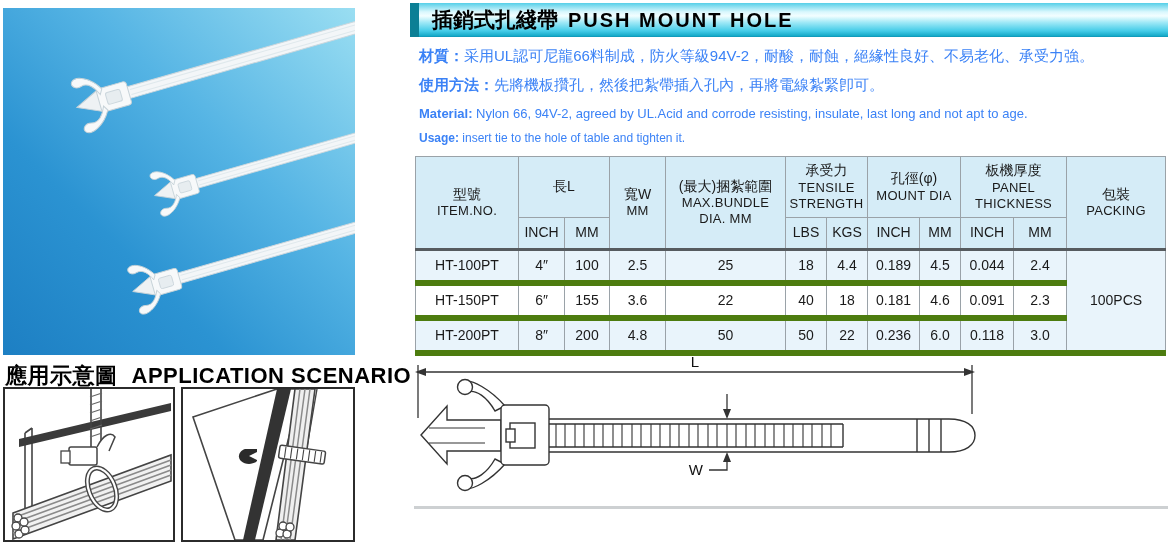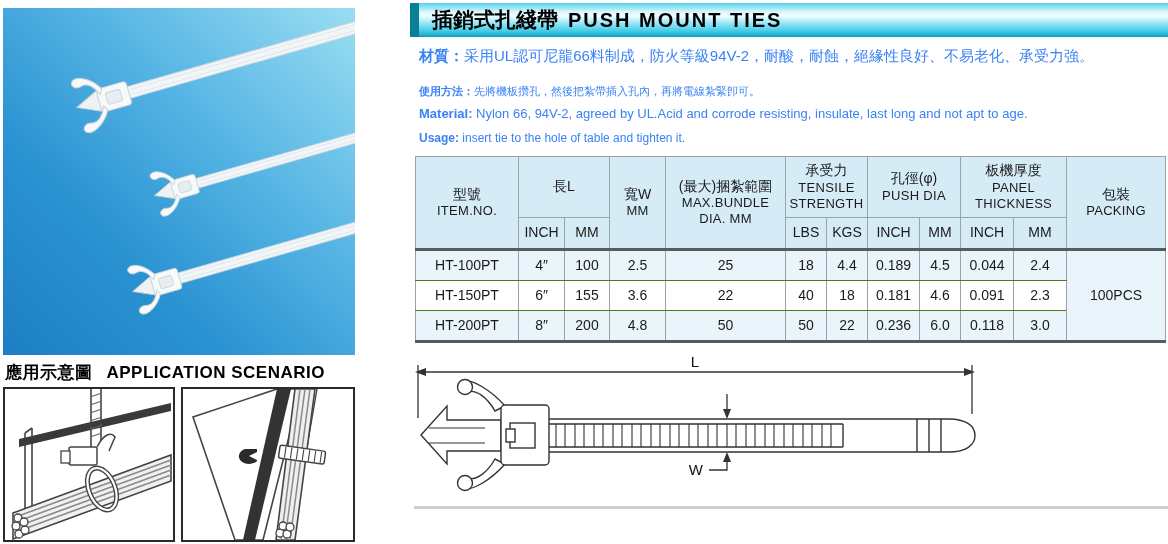--- a/index.html
+++ b/index.html
@@ -7,58 +7,58 @@
     width:1168px;height:544px;position:relative;background:#ffffff;
     font-family:"Liberation Sans", sans-serif;color:#111;overflow:hidden;
   }
   
   .photo{
     position:absolute;left:3px;top:8px;width:352px;height:347px;overflow:hidden;
     background:linear-gradient(to bottom left,#9adef2 0%,#55b4e4 38%,#2b93d2 68%,#1d7fc3 100%);
   }
   .app-heading{
     position:absolute;left:5px;top:361px;width:350px;height:22px;
-    font-weight:bold;font-size:17px;letter-spacing:.5px;white-space:nowrap;color:#000;
+    font-weight:bold;font-size:22px;letter-spacing:.5px;white-space:nowrap;color:#000;
   }
   .app-heading .en{margin-left:14px;letter-spacing:.5px;}
   .app-box{position:absolute;top:387px;height:151px;border:2px solid #2b2b2b;background:#fff;}
   .app-box.one{left:3px;width:168px;}
   .app-box.two{left:181px;width:170px;}
   .app-box svg{display:block;width:100%;height:100%;}
   
   .title-bar{
     position:absolute;left:410px;top:3px;width:758px;height:34px;
     background:linear-gradient(to bottom,#55cfe8 0%,#d9f7fd 26%,#f2feff 38%,#9ce8f6 58%,#45cce8 82%,#17abc9 96%,#0d93b4 100%);
     display:flex;align-items:center;
   }
   .title-accent{width:9px;height:34px;background:#0b7f95;flex:0 0 auto;}
   .title-text{padding-left:13px;font-weight:bold;font-size:21px;white-space:nowrap;color:#000;}
   .title-text .en{font-size:20px;letter-spacing:2px;margin-left:10px;}
   .desc-line{position:absolute;left:419px;width:748px;white-space:nowrap;color:#3b82f6;}
   .desc-line .lbl{font-weight:bold;}
   .zh1{top:47px;font-size:15px;}
-  .zh2{top:84px;font-size:11px;}
+  .zh2{top:76px;font-size:15px;}
   .en1{top:106px;font-size:13px;}
   .en2{top:131px;font-size:12px;}
   
   table.spec{
     position:absolute;left:415px;top:156px;width:750px;
     border-collapse:collapse;table-layout:fixed;
     font-size:14px;color:#1a1a1a;
     border-top:1px solid #9aa2a8;border-bottom:3px solid #565b5f;
   }
   table.spec th,table.spec td{
     border-left:1px solid #9aa2a8;border-right:1px solid #9aa2a8;
     text-align:center;vertical-align:middle;padding:0;font-weight:normal;line-height:1.25;
   }
   table.spec thead th{background:#d5ecf7;border-bottom:1px solid #9aa2a8;}
   table.spec thead tr.h1 th{height:60px;}
   table.spec thead tr.h2 th{height:30px;text-align:center;}
   table.spec thead{border-bottom:3px solid #565b5f;}
-  table.spec tbody td{border-bottom:1px solid #4d7c0f;height:29px;background:#fff;}
+  table.spec tbody td{border-bottom:6px solid #4d7c0f;height:29px;background:#fff;}
   table.spec tbody tr.alt td{background:#e9f4fb;}
   table.spec tbody td.packing{background:#fff;font-size:14px;}
   .hz{display:block;font-size:14px;}
   .he{display:block;font-size:13px;letter-spacing:.3px;}
   
   .tech{position:absolute;left:413px;top:356px;width:580px;height:148px;}
   .rule{position:absolute;left:414px;top:506px;width:754px;height:3px;background:#cdd0d2;}
   .photo svg{display:block;width:100%;height:100%;}
   svg text{font-family:"Liberation Sans", sans-serif;}
 </style>
@@ -138,21 +138,21 @@
     <g transform="rotate(8 118 66)">
       <rect x="96" y="59" width="46" height="13" rx="2" fill="#fff" stroke="#444" stroke-width="1.5"></rect>
       <path d="M102,60 V71 M108,60 V71 M114,60 V71 M120,60 V71 M126,60 V71 M132,60 V71 M138,60 V71" stroke="#444" stroke-width="1.1"></path>
     </g>
   </svg>
 </div>
 
 <div class="title-bar">
   <div class="title-accent"></div>
   <div class="title-text">
-    <span>插銷式扎綫帶</span><span class="en">PUSH  MOUNT  TIES</span>
+    <span>插銷式扎綫帶</span><span class="en">PUSH  MOUNT  HOLE</span>
   </div>
 </div>
 
 <div class="desc-line zh1">
   <span class="lbl">材質：</span><span>采用UL認可尼龍66料制成，防火等級94V-2，耐酸，耐蝕，絕緣性良好、不易老化、承受力強。</span>
 </div>
 <div class="desc-line zh2">
   <span class="lbl">使用方法：</span><span>先將機板攢孔，然後把紮帶插入孔內，再將電線紮緊卽可。</span>
 </div>
 <div class="desc-line en1">
@@ -195,21 +195,21 @@
           <span class="he">MAX.BUNDLE</span>
           <span class="he">DIA.  MM</span>
         </th>
       <th colspan="2">
           <span class="hz">承受力</span>
           <span class="he">TENSILE</span>
           <span class="he">STRENGTH</span>
         </th>
       <th colspan="2">
           <span class="hz">孔徑(φ)</span>
-          <span class="he">PUSH  DIA</span>
+          <span class="he">MOUNT  DIA</span>
         </th>
       <th colspan="2">
           <span class="hz">板機厚度</span>
           <span class="he">PANEL</span>
           <span class="he">THICKNESS</span>
         </th>
       <th rowspan="2">
           <span class="hz">包裝</span>
           <span class="he">PACKING</span>
         </th>

